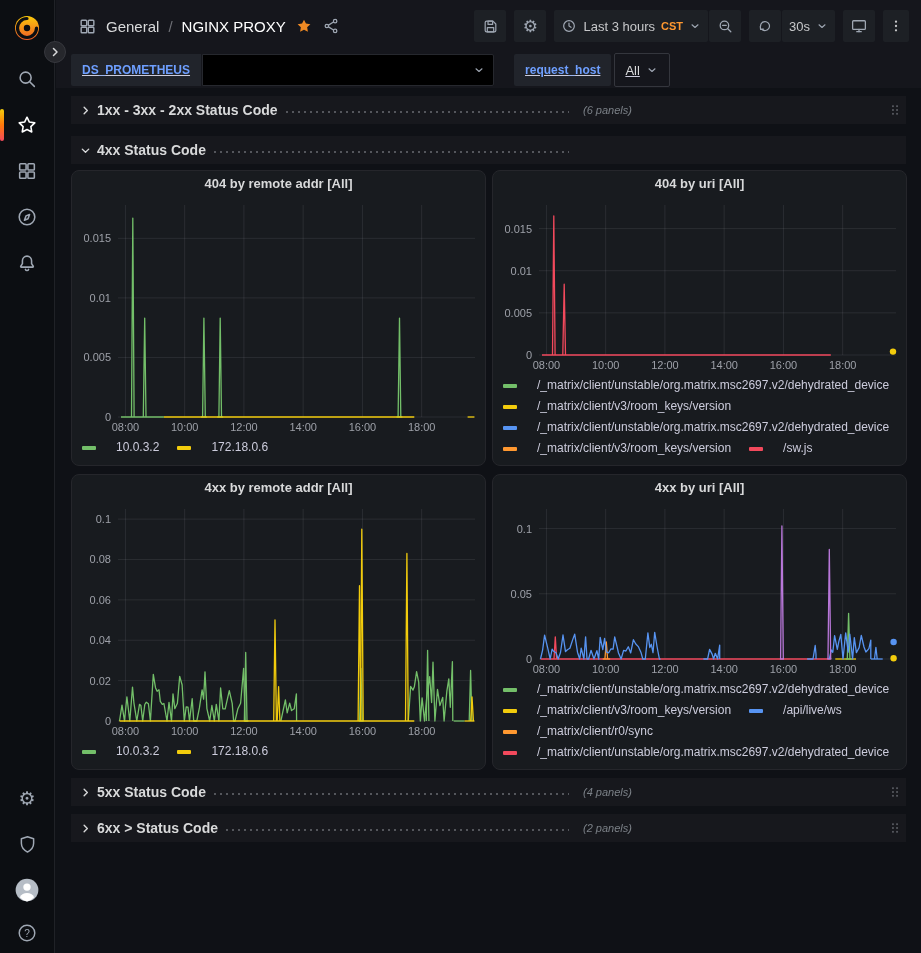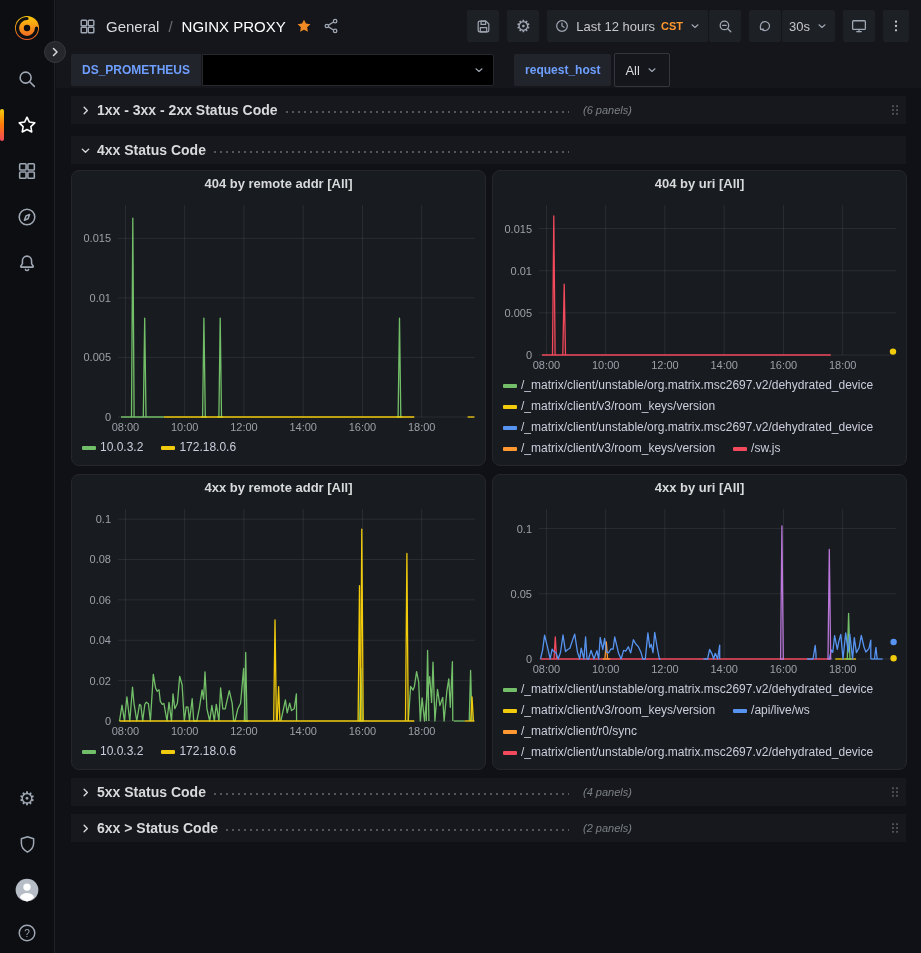--- a/index.html
+++ b/index.html
@@ -30,21 +30,21 @@
   .crumb .sep { color:#6e7076; }
   .crumb .ttl { color:#ffffff; cursor:pointer; }
   .tb-right { margin-left:auto; display:flex; align-items:center; gap:8px; }
   .btn-group { display:flex; gap:1px; }
   .tb-btn { height:32px; min-width:32px; padding:0 7px; background:#1d2025; border-radius:2px;
             display:flex; align-items:center; justify-content:center; gap:6px; color:#c7c8ca;
             font-size:13px; cursor:pointer; white-space:nowrap; }
   .tz { color:#ff9830; font-size:11px; font-weight:bold; }
 
   
-  .submenu { height:36px; background:#15161c; display:flex; align-items:center; padding:0 15px; }
+  .submenu { height:36px; background:#15161c; display:flex; align-items:center; padding:0 15px;text-decoration:underline; }
   .var-group { display:flex; gap:1px; align-items:center; }
   .var-label { height:32px; display:flex; align-items:center; padding:0 11px; background:#21242b;
                color:#6e9fff; font-size:12px; font-weight:bold; border-radius:2px 0 0 2px; cursor:pointer; }
   .var-value-black { width:292px; height:32px; background:#000; border:1px solid #26282e; border-radius:0 2px 2px 0;
                display:flex; align-items:center; justify-content:flex-end; padding:0 8px; cursor:pointer; }
   .var-select { height:23px; min-width:56px; background:transparent; border:1px solid #34363d; border-radius:2px;
                display:flex; align-items:center; gap:6px; padding:16px 10px; font-size:13px; color:#d8d9da; cursor:pointer; }
 
   
   .dash { background:#0f1116; padding:8px 15px 0 15px; height:865px; }
@@ -63,21 +63,21 @@
   .grid { margin-top:6px; display:grid; grid-template-columns:415px 415px; gap:8px 6px; }
   .panel { width:415px; height:296px; background:#181b1f; border:1px solid #25262b; border-radius:8px;
            display:flex; flex-direction:column; overflow:hidden; }
   .panel-title { height:26px; line-height:26px; text-align:center; font-size:13px; font-weight:bold;
            color:#d8d9da; cursor:pointer; flex:none; }
   .chart { width:100%; flex:none; cursor:crosshair; }
   .chart-tall { height:238px; }
   .chart-short { height:176px; }
   .legend { flex:1; overflow:hidden; padding:2px 6px 0 10px; display:flex; flex-wrap:wrap;
             align-content:flex-start; column-gap:18px; }
-  .legend-item { display:flex; align-items:center; gap:4px; font-size:12px; color:#ccccdc;
+  .legend-item { display:flex; align-items:center; gap:20px; font-size:12px; color:#ccccdc;
             line-height:21px; white-space:nowrap; cursor:pointer; }
   .swatch { width:14px; height:4px; border-radius:1px; flex:none; }
 </style>
 </head>
 <body>
 
 <nav class="sidebar">
   <div class="logo-wrap">
     <svg width="30" height="30" viewBox="0 0 30 30">
       <defs>
@@ -191,21 +191,21 @@
       </div>
       <div class="tb-btn">
         <span class="glyph" style="font-size:17px">⚙</span>
       </div>
       <div class="btn-group">
         <div class="tb-btn">
           <svg class="ic" width="16" height="16" viewBox="0 0 24 24" fill="none" stroke="currentColor" stroke-width="1.8" stroke-linecap="round">
             <circle cx="12" cy="12" r="8"></circle>
               <path d="M12 7.5V12l3 2"></path>
             </svg>
-          <span>Last 12 hours</span>
+          <span>Last 3 hours</span>
           <span class="tz">CST</span>
           <svg class="ic" width="12" height="12" viewBox="0 0 24 24" fill="none" stroke="currentColor" stroke-width="2.2" stroke-linecap="round" stroke-linejoin="round">
             <polyline points="6,9.5 12,15 18,9.5"></polyline>
             </svg>
         </div>
         <div class="tb-btn">
           <svg class="ic" width="17" height="17" viewBox="0 0 24 24" fill="none" stroke="currentColor" stroke-width="1.8" stroke-linecap="round">
             <circle cx="10.5" cy="10.5" r="6"></circle>
               <line x1="8" y1="10.5" x2="13" y2="10.5"></line>
               <line x1="15.2" y1="15.2" x2="19.5" y2="19.5"></line>

